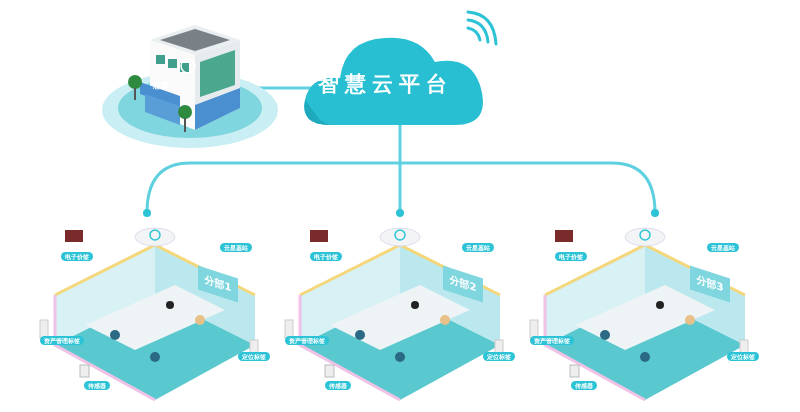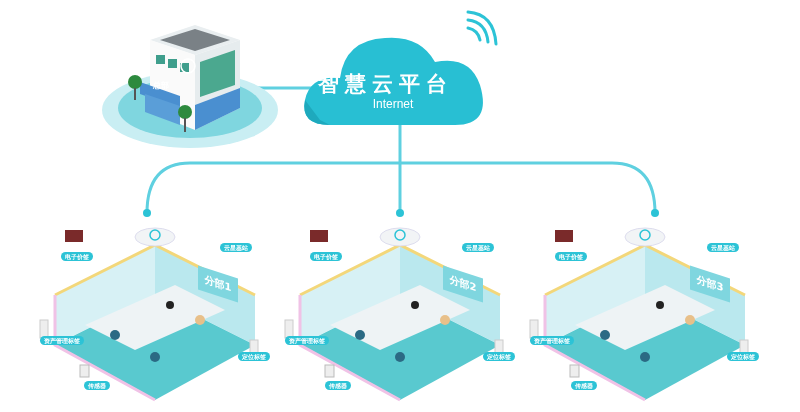--- a/index.html
+++ b/index.html
@@ -53,21 +53,20 @@
 <svg class="layer" width="800" height="412">
   <path d="M330 125 Q300 125 305 100 Q310 75 340 78 Q345 40 385 38 Q420 35 435 62 Q470 55 480 85 Q492 125 455 125 Z" fill="#28bfd3"></path>
   <path d="M330 125 Q300 125 305 100 L320 120 Z" fill="#1ea9bd"></path>
   <g fill="none" stroke="#2cc3d6" stroke-width="3" stroke-linecap="round">
     <path d="M468 28 Q478 30 480 40"></path>
     <path d="M468 20 Q486 22 488 42"></path>
     <path d="M468 12 Q494 14 496 44"></path>
   </g>
 </svg>
 <div class="cloud-title">智慧云平台</div>
-<div class="cloud-sub">Internet</div>
 
 <svg class="layer" width="800" height="412">
   <defs>
     <g id="room">
       <polygon points="0,80 100,30 200,80 100,135" fill="#59c9cf"></polygon>
       <polygon points="0,80 100,30 100,-20 0,30" fill="#cdeef2" opacity="0.8"></polygon>
       <polygon points="100,30 200,80 200,30 100,-20" fill="#a9e2ea" opacity="0.8"></polygon>
       <polyline points="0,30 100,-20 200,30" fill="none" stroke="#f3d77a" stroke-width="3"></polyline>
       <polyline points="0,30 0,80 100,135" fill="none" stroke="#f0c2e6" stroke-width="3"></polyline>
       <polygon points="30,60 120,20 170,45 80,85" fill="#eef3f5"></polygon>

